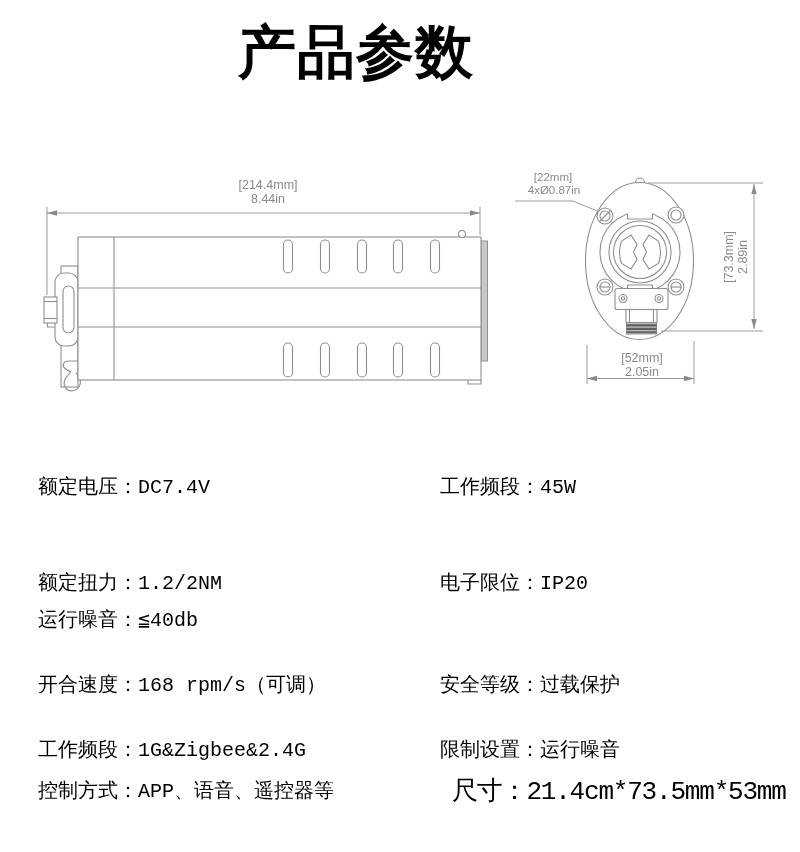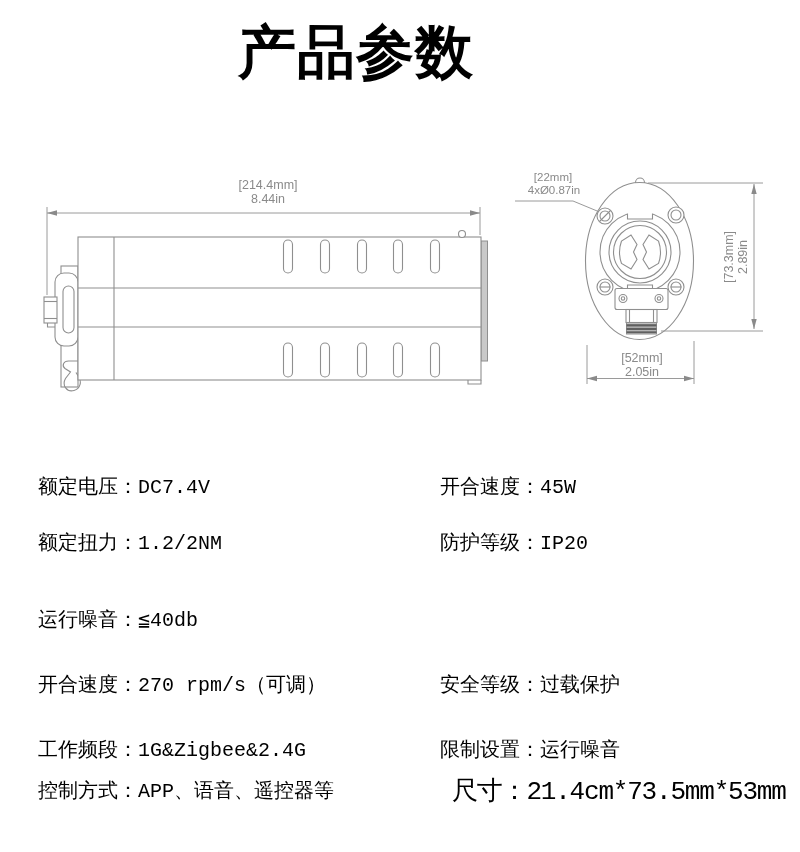--- a/index.html
+++ b/index.html
@@ -7,21 +7,21 @@
         font-family:"Liberation Sans","DejaVu Sans",sans-serif;}
   .title{position:absolute;left:0;top:16px;width:712px;margin:0;text-align:center;
          font-size:58px;line-height:72px;font-weight:bold;color:#000;
          font-family:"Liberation Sans","DejaVu Sans",sans-serif;letter-spacing:1px;}
   .drawing{position:absolute;left:0;top:150px;width:800px;height:260px;}
   .specs{position:absolute;left:0;top:0;width:800px;height:852px;}
   .spec-item{position:absolute;white-space:nowrap;color:#000;font-size:20px;line-height:32px;
              font-family:"Liberation Mono","DejaVu Sans Mono",monospace;font-weight:500;}
   .col-l{left:38px;}
   .col-r{left:440px;}
-  .r1{top:472px;} .r2{top:528px;} .r3{top:605px;text-align:center;} .r4{top:670px;} .r5{top:735px;text-align:center;} .r6{top:776px;}
+  .r1{top:472px;} .r2{top:568px;} .r3{top:605px;text-align:center;} .r4{top:670px;} .r5{top:735px;text-align:center;} .r6{top:776px;}
   .tight{left:452px;font-size:26px;letter-spacing:-1.2px;}
   .dimtxt{font-family:"Liberation Sans","DejaVu Sans",sans-serif;fill:#8a8a8a;font-size:12.5px;}
   .dimtxt-sm{font-family:"Liberation Sans","DejaVu Sans",sans-serif;fill:#8a8a8a;font-size:11.5px;}
   svg .ln{stroke:#8f8f8f;stroke-width:1.1;fill:none;}
   svg .lnw{stroke:#8f8f8f;stroke-width:1.1;fill:#ffffff;}
   svg .dim{stroke:#9a9a9a;stroke-width:1;fill:none;}
   svg .ah{fill:#8a8a8a;stroke:none;}
 </style>
 </head>
 <body>
@@ -148,28 +148,28 @@
         <polygon class="ah" points="587,378.5 597,375.8 597,381.2"></polygon>
         <polygon class="ah" points="694,378.5 684,375.8 684,381.2"></polygon>
         <text class="dimtxt" x="642" y="362" text-anchor="middle">[52mm]</text>
         <text class="dimtxt" x="642" y="375.5" text-anchor="middle">2.05in</text>
       </g>
     </g>
   </svg>
 
   <div class="specs">
     <span class="spec-item col-l r1">额定电压：DC7.4V</span>
-    <span class="spec-item col-r r1">开合速度：45W</span>
+    <span class="spec-item col-r r1">工作频段：45W</span>
 
     <span class="spec-item col-l r2">额定扭力：1.2/2NM</span>
-    <span class="spec-item col-r r2">防护等级：IP20</span>
+    <span class="spec-item col-r r2">电子限位：IP20</span>
 
     <span class="spec-item col-l r3">运行噪音：≦40db</span>
 
-    <span class="spec-item col-l r4">开合速度：270 rpm/s（可调）</span>
+    <span class="spec-item col-l r4">开合速度：168 rpm/s（可调）</span>
     <span class="spec-item col-r r4">安全等级：过载保护</span>
 
     <span class="spec-item col-l r5">工作频段：1G&amp;Zigbee&amp;2.4G</span>
     <span class="spec-item col-r r5">限制设置：运行噪音</span>
 
     <span class="spec-item col-l r6">控制方式：APP、语音、遥控器等</span>
     <span class="spec-item tight r6">尺寸：21.4cm*73.5mm*53mm</span>
   </div>
 
 </div>

